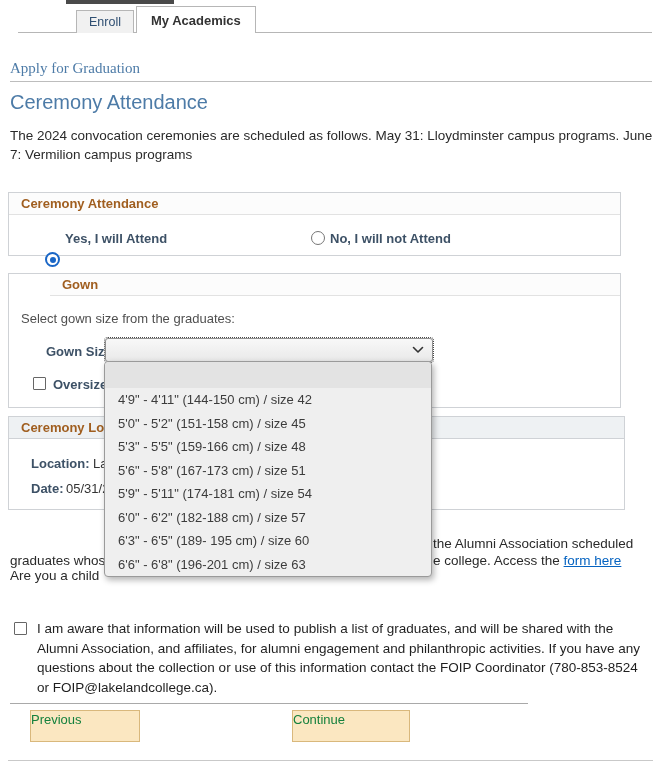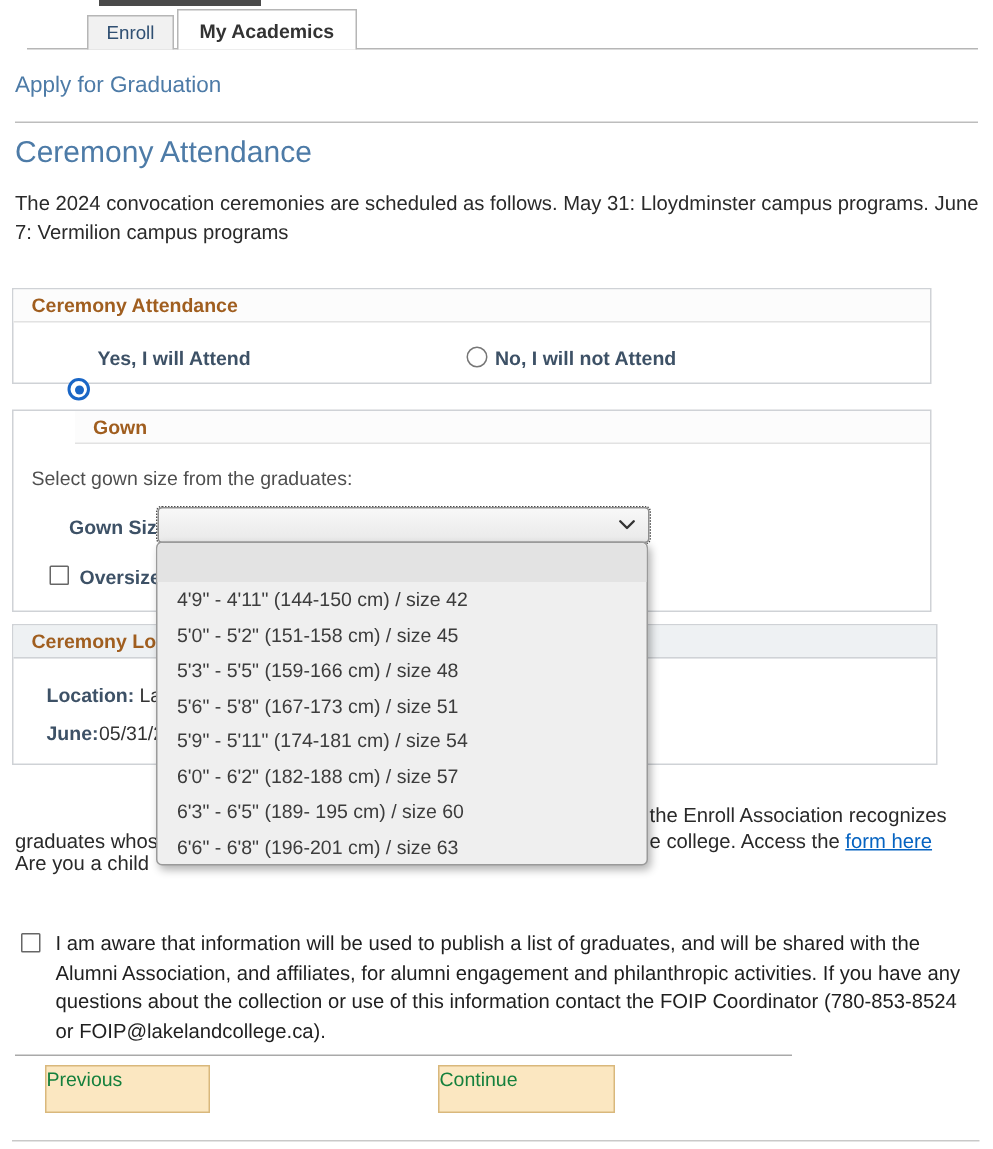--- a/index.html
+++ b/index.html
@@ -5,29 +5,29 @@
   html,body{margin:0;padding:0;background:#fff;}
   .page{position:relative;width:662px;height:766px;background:#fff;overflow:hidden;
         font-family:"Liberation Sans",sans-serif;font-size:13px;color:#222;}
   .abs{position:absolute;}
 
   
   .topbar{left:66px;top:0;width:108px;height:4px;background:#4a4a4a;}
 
   
   .tabline{left:18px;top:32px;width:634px;height:1px;background:#b6b6b6;z-index:1;}
-  .tabbar{left:14px;top:6px;display:flex;align-items:flex-end;z-index:2;padding-left:44px;}
+  .tabbar{left:32px;top:6px;display:flex;align-items:flex-end;z-index:2;padding-left:44px;}
   .tab{box-sizing:border-box;border:1px solid #b6b6b6;border-bottom:none;cursor:pointer;}
   .tab-inactive{height:23px;padding:4px 12px 0 12px;background:#f1f1f1;
         font-size:12.5px;color:#2f4f72;margin-right:2px;}
   .tab-inactive .tl::first-letter{text-decoration:underline;}
   .tab-active{height:27px;padding:6px 14px 0 14px;background:#fff;font-weight:bold;
         font-size:13px;color:#333;position:relative;z-index:3;}
 
-  .breadcrumb{left:10px;top:48px;font-size:15px;color:var(--heading-blue,#4d7ba7);}
+  .breadcrumb{left:10px;top:60px;font-size:15px;color:var(--heading-blue,#4d7ba7);font-family:Liberation Serif, serif;}
   .hr1{left:10px;top:81px;width:642px;height:1px;background:#bdbdbd;}
   .page-title{left:10px;top:91px;font-size:20px;color:var(--heading-blue,#4d7ba7);}
   .intro{left:10px;top:126px;width:650px;font-size:13.5px;color:#2a2a2a;line-height:19px;}
 
   
   .gbox{box-sizing:border-box;border:1px solid #cfd2d6;background:#fff;}
   .gb-header{font-weight:bold;font-size:13px;color:var(--section-orange,#a05e1f);
         padding:3px 0 3px 12px;border-bottom:1px solid #e2e2e2;background:#fcfcfc;
         white-space:nowrap;overflow:hidden;}
   .gb-header.gray{background:#eef1f3;border-bottom:1px solid #cfd2d6;}
@@ -114,26 +114,26 @@
       </svg>
     </div>
     <span class="abs cb" style="left:24px;top:103px;"></span>
     <span class="abs opt-label" style="left:44px;top:103px;">Oversize G</span>
   </div>
 
   <div class="abs gbox" style="left:8px;top:416px;width:617px;height:94px;">
     <div class="gb-header gray">Ceremony Lo</div>
     <span class="abs plain-label" style="left:22px;top:39px;">Location:</span>
     <span class="abs plain-value" style="left:84px;top:39px;">La</span>
-    <span class="abs plain-label" style="left:22px;top:64px;">June:</span>
+    <span class="abs plain-label" style="left:22px;top:64px;">Date:</span>
     <span class="abs plain-value" style="left:57px;top:64px;">05/31/2</span>
   </div>
 
   <span class="abs alumni-frag" style="left:10px;top:536px;margin-top:32px;">Are you a child</span>
-  <span class="abs alumni-frag" style="left:433px;top:536px;">the Enroll Association recognizes</span>
+  <span class="abs alumni-frag" style="left:433px;top:536px;">the Alumni Association scheduled</span>
   <span class="abs alumni-frag" style="left:10px;top:553px;">graduates whose</span>
   <span class="abs alumni-frag" style="left:433px;top:553px;"><span>e college. Access the </span><a class="link">form here</a></span>
 
   <div class="abs panel">
     <div class="blank"></div>
     <div class="opt">4'9" - 4'11" (144-150 cm) / size 42</div>
     <div class="opt">5'0" - 5'2" (151-158 cm) / size 45</div>
     <div class="opt">5'3" - 5'5" (159-166 cm) / size 48</div>
     <div class="opt">5'6" - 5'8" (167-173 cm) / size 51</div>
     <div class="opt">5'9" - 5'11" (174-181 cm) / size 54</div>

